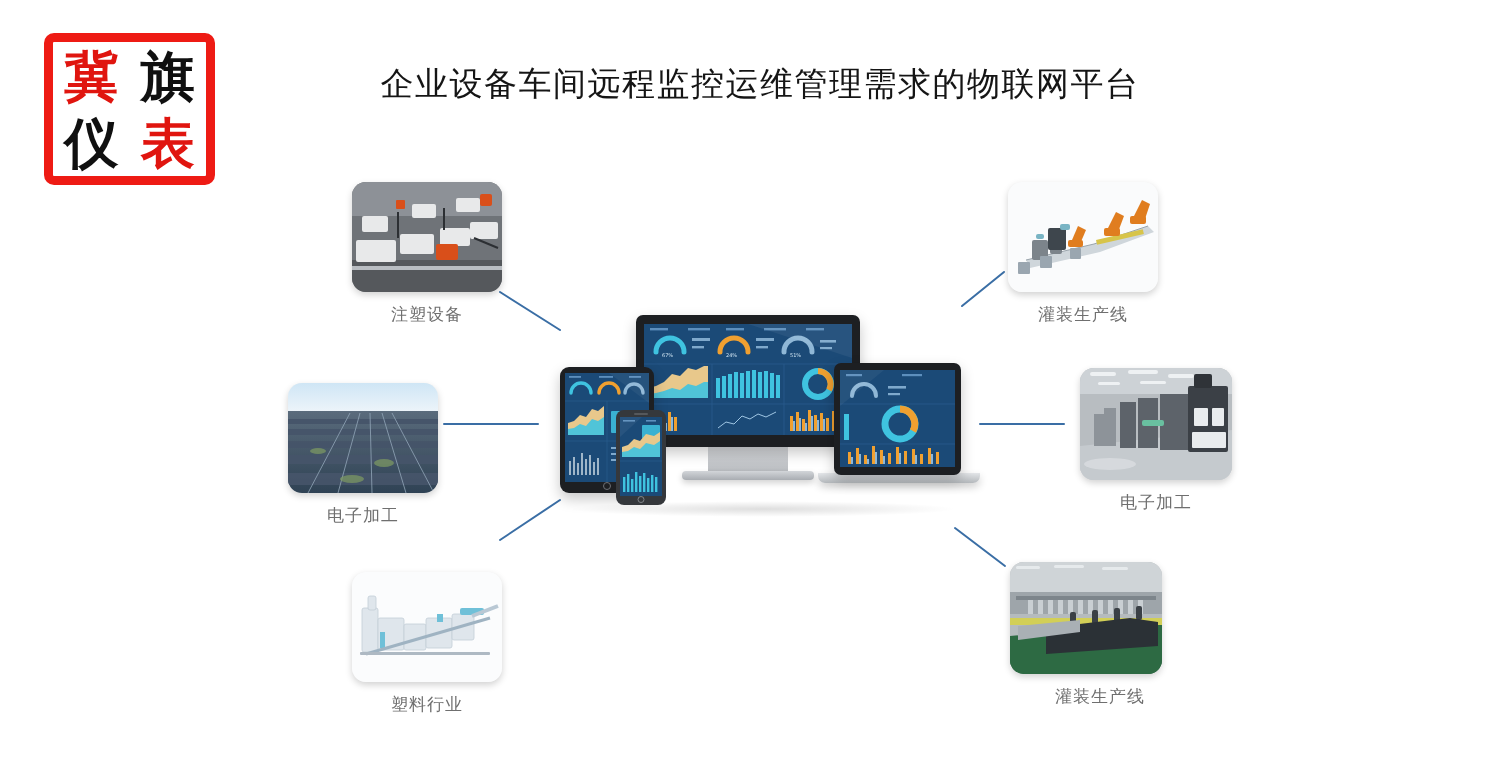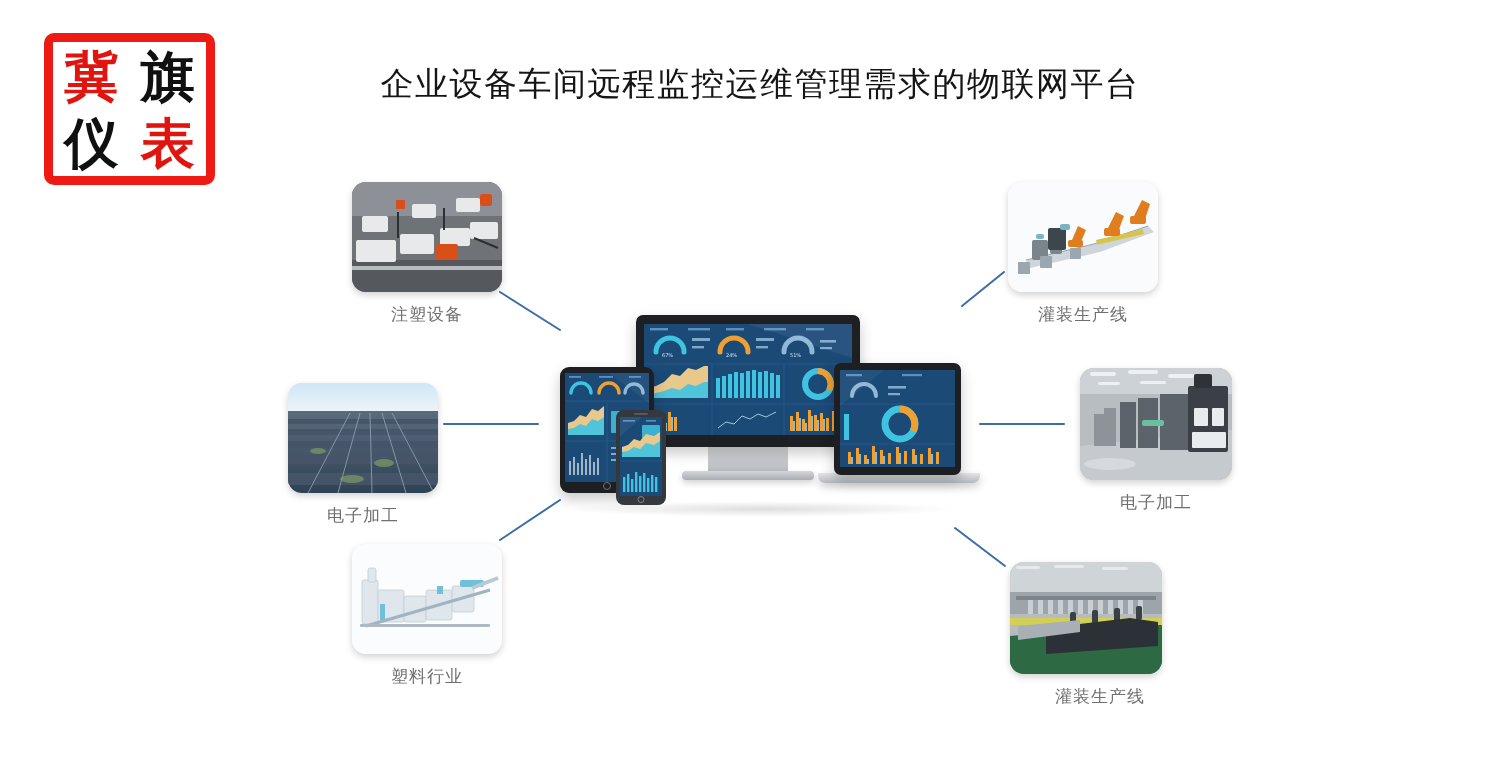--- a/index.html
+++ b/index.html
@@ -184,21 +184,21 @@
         <g fill="#7f9c63" opacity="0.7">
           <ellipse cx="30" cy="68" rx="8" ry="3"></ellipse>
           <ellipse cx="96" cy="80" rx="10" ry="4"></ellipse>
           <ellipse cx="64" cy="96" rx="12" ry="4"></ellipse>
         </g>
       </svg>
     </div>
     <div class="caption">电子加工</div>
   </div>
 
-  <div class="node" style="left:352px;top:544px;width:150px;">
+  <div class="node" style="left:352px;top:572px;width:150px;">
     <div class="thumb">
       <svg class="art" viewBox="0 0 150 110" preserveAspectRatio="none">
         <rect width="150" height="110" fill="#fbfcfd"></rect>
         <g fill="#dfe6ec" stroke="#c3ced7" stroke-width="0.8">
           <rect x="10" y="36" width="16" height="44" rx="2"></rect>
           <rect x="26" y="46" width="26" height="32" rx="2"></rect>
           <rect x="52" y="52" width="22" height="26" rx="2"></rect>
           <rect x="74" y="46" width="26" height="30" rx="2"></rect>
           <rect x="100" y="42" width="22" height="26" rx="2"></rect>
           <rect x="16" y="24" width="8" height="14" rx="2"></rect>

